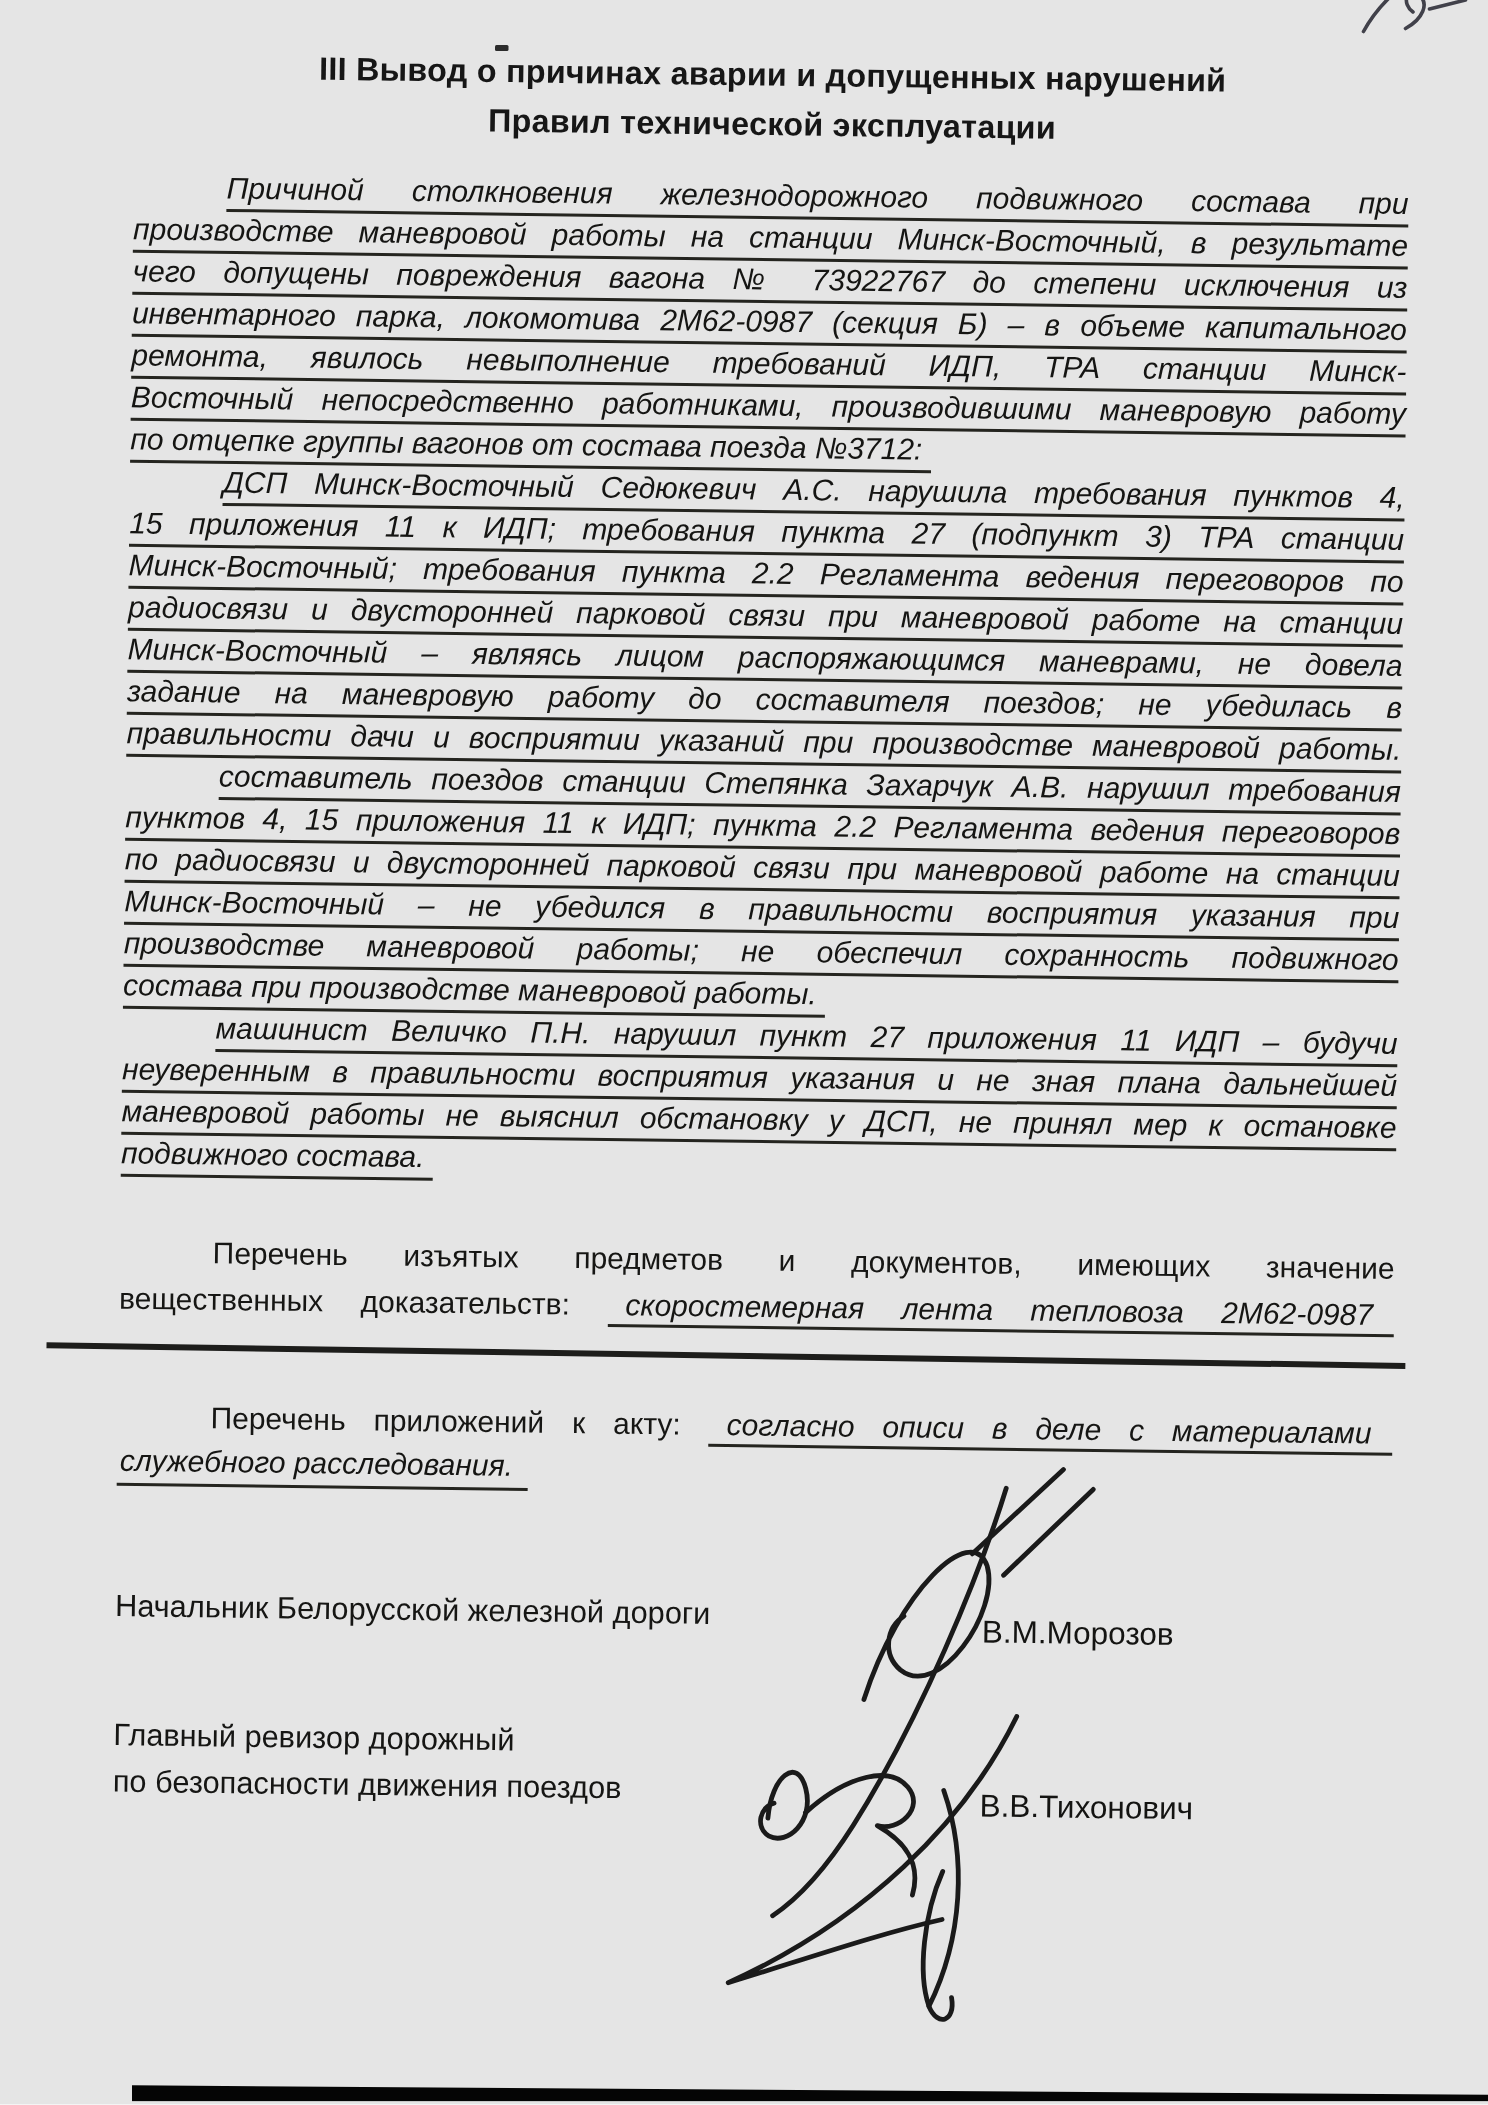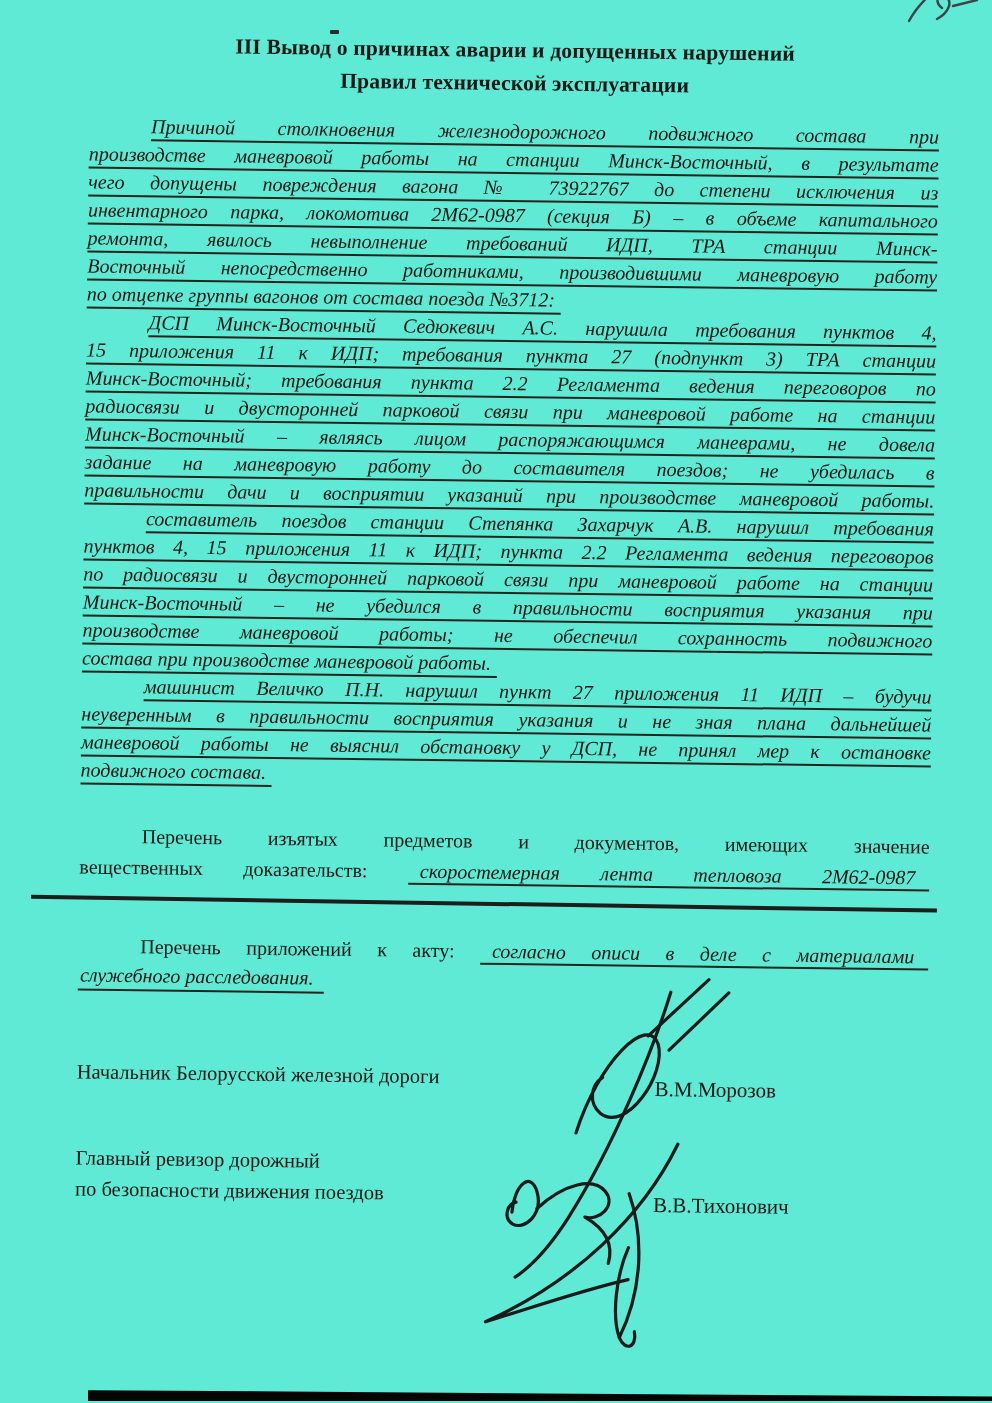--- a/index.html
+++ b/index.html
@@ -1,17 +1,17 @@
 <!DOCTYPE html>
 <html><head>
 <meta charset="utf-8">
 <style>
   html,body{margin:0;padding:0;background:#ffffff;}
-  .page{position:relative;width:992px;height:1403px;background:#5eead4;overflow:hidden;
-        font-family:Liberation Serif, serif;color:#1b1b1b;}
+  .page{position:relative;width:992px;height:1403px;background:#e5e5e5;overflow:hidden;
+        font-family:Liberation Sans, sans-serif;color:#1b1b1b;}
   .content{position:absolute;left:90px;top:0;width:850px;
            transform:rotate(0.75deg);transform-origin:420px 60px;}
   .title{ text-align:center;font-weight:bold;font-size:21.5px;line-height:33px;
           margin-top:34px;color:#161616;letter-spacing:0.2px;}
   .para{margin:0;}
   .p1{margin-top:19px;}
   .ln{display:block;font-style:italic;font-size:20px;line-height:24px;
       border-bottom:2px solid #24241f;padding-bottom:1px;margin-bottom:1px;
       white-space:nowrap;color:#151513;}
   .just{text-align:justify;text-align-last:justify;white-space:normal;}

